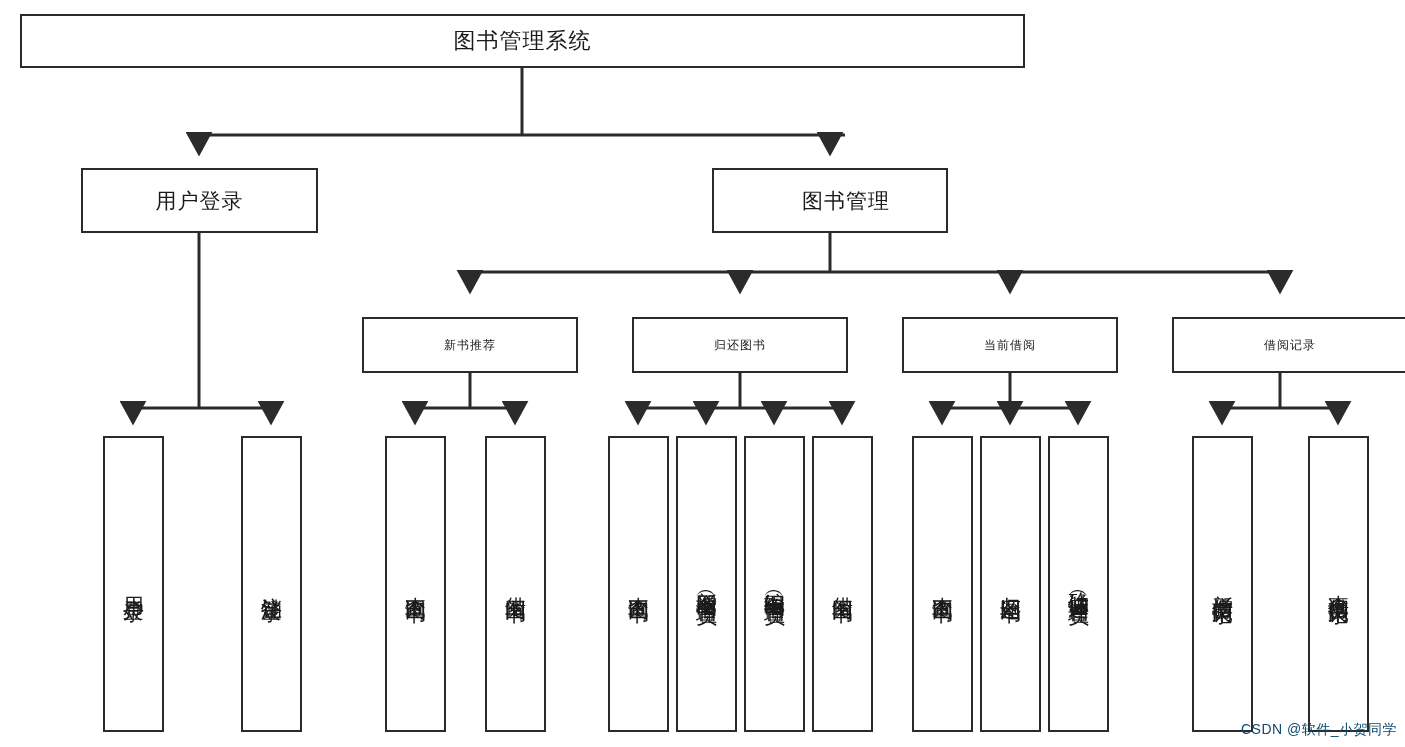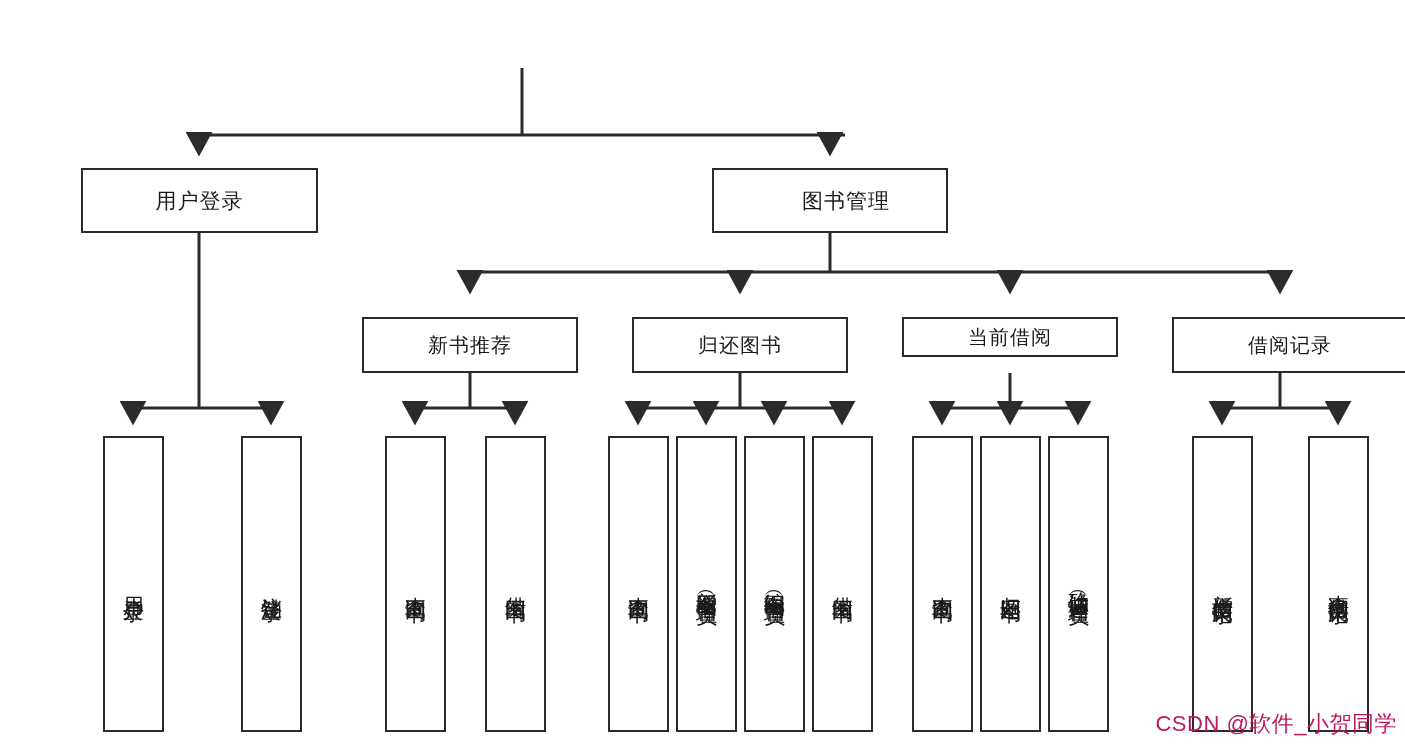--- a/index.html
+++ b/index.html
@@ -35,21 +35,21 @@
     justify-content: center;
     color: #1a1a1a;
   }
   .node.root {
     font-size: 22px;
   }
   .node.level2 {
     font-size: 21px;
   }
   .node.level3 {
-    font-size: 20px;
+    font-size: 12px;
   }
   .node.leaf {
     font-size: 21px;
     padding: 8px 2px;
     align-items: center;
     justify-content: center;
   }
   .leaf .vtext {
     writing-mode: vertical-rl;
     text-orientation: upright;
@@ -59,22 +59,22 @@
     text-align: center;
   }
   .hlabel {
     white-space: nowrap;
     letter-spacing: 1px;
   }
   #watermark {
     position: absolute;
     right: 8px;
     bottom: 8px;
-    font-size: 22px;
-    color: #be185d;
+    font-size: 14px;
+    color: #0c4a6e;
     letter-spacing: 0.5px;
     white-space: nowrap;
     margin-left: 8px;
   }
 </style>
 </head>
 <body>
 
 <div id="canvas">
 
@@ -121,38 +121,41 @@
       <path d="M 1010 408 L 1010 421" marker-end="url(#arrow)"></path>
       <path d="M 1078 408 L 1078 421" marker-end="url(#arrow)"></path>
 
       <path d="M 1280 373 L 1280 408"></path>
       <path d="M 1222 408 L 1338 408"></path>
       <path d="M 1222 408 L 1222 421" marker-end="url(#arrow)"></path>
       <path d="M 1338 408 L 1338 421" marker-end="url(#arrow)"></path>
     </g>
   </svg>
 
+  <div class="node root" style="left:20px; top:14px; width:1005px; height:54px;">
+    <span class="hlabel">图书管理系统</span>
+  </div>
 
   <div class="node level2" style="left:81px; top:168px; width:237px; height:65px;">
     <span class="hlabel">用户登录</span>
   </div>
 
   <div class="node level2" style="left:712px; top:168px; width:236px; height:65px;padding-left:32px;">
     <span class="hlabel">图书管理</span>
   </div>
 
   <div class="node level3" style="left:362px; top:317px; width:216px; height:56px;">
     <span class="hlabel">新书推荐</span>
   </div>
 
   <div class="node level3" style="left:632px; top:317px; width:216px; height:56px;">
     <span class="hlabel">归还图书</span>
   </div>
 
-  <div class="node level3" style="left:902px; top:317px; width:216px; height:40px;">
+  <div class="node level3" style="left:902px; top:317px; width:216px; height:56px;">
     <span class="hlabel">当前借阅</span>
   </div>
 
   <div class="node level3" style="left:1172px; top:317px; width:236px; height:56px;">
     <span class="hlabel">借阅记录</span>
   </div>
 
   <div class="node leaf" style="left:103px; top:436px; width:61px; height:296px;">
     <span class="vtext">用户登录</span>
   </div>

